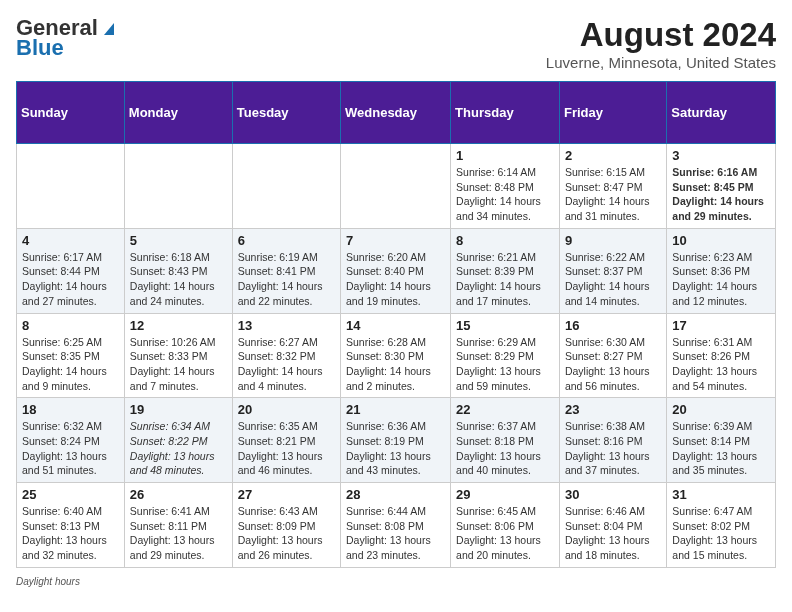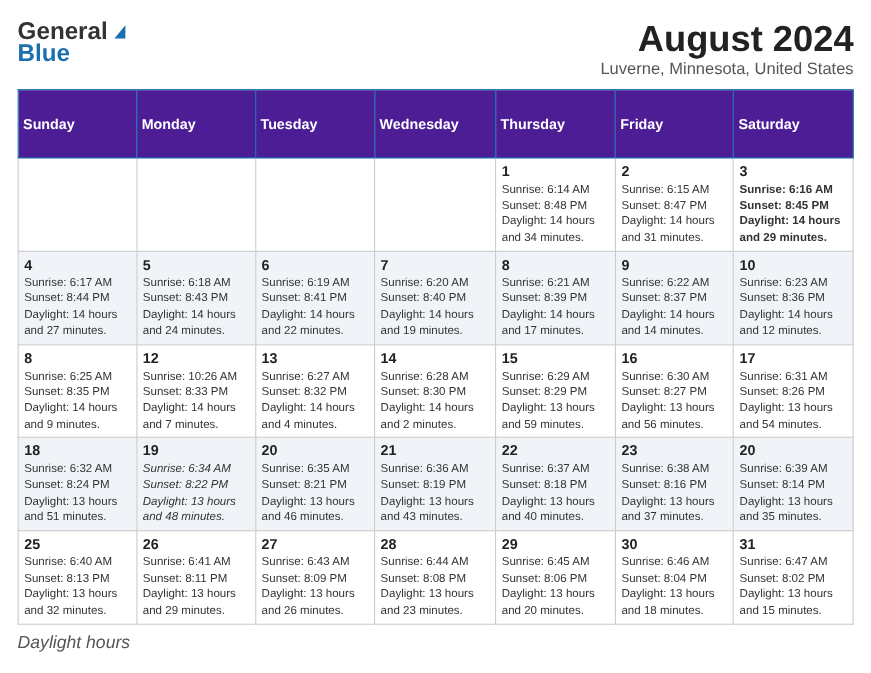--- a/index.html
+++ b/index.html
@@ -76,21 +76,21 @@
     .day-info {
       color: #333;
       font-size: 10.5px;
       line-height: 1.4;
     }
     .empty-cell {
       background: #fff !important;
     }
     .footer-note {
       margin-top: 8px;
-      font-size: 16px;
+      font-size: 10px;
       color: #555;
       text-align: left;
     }
     .footer-note span {
       font-style: italic;
     }
   </style>
 </head>
 <body>
 

